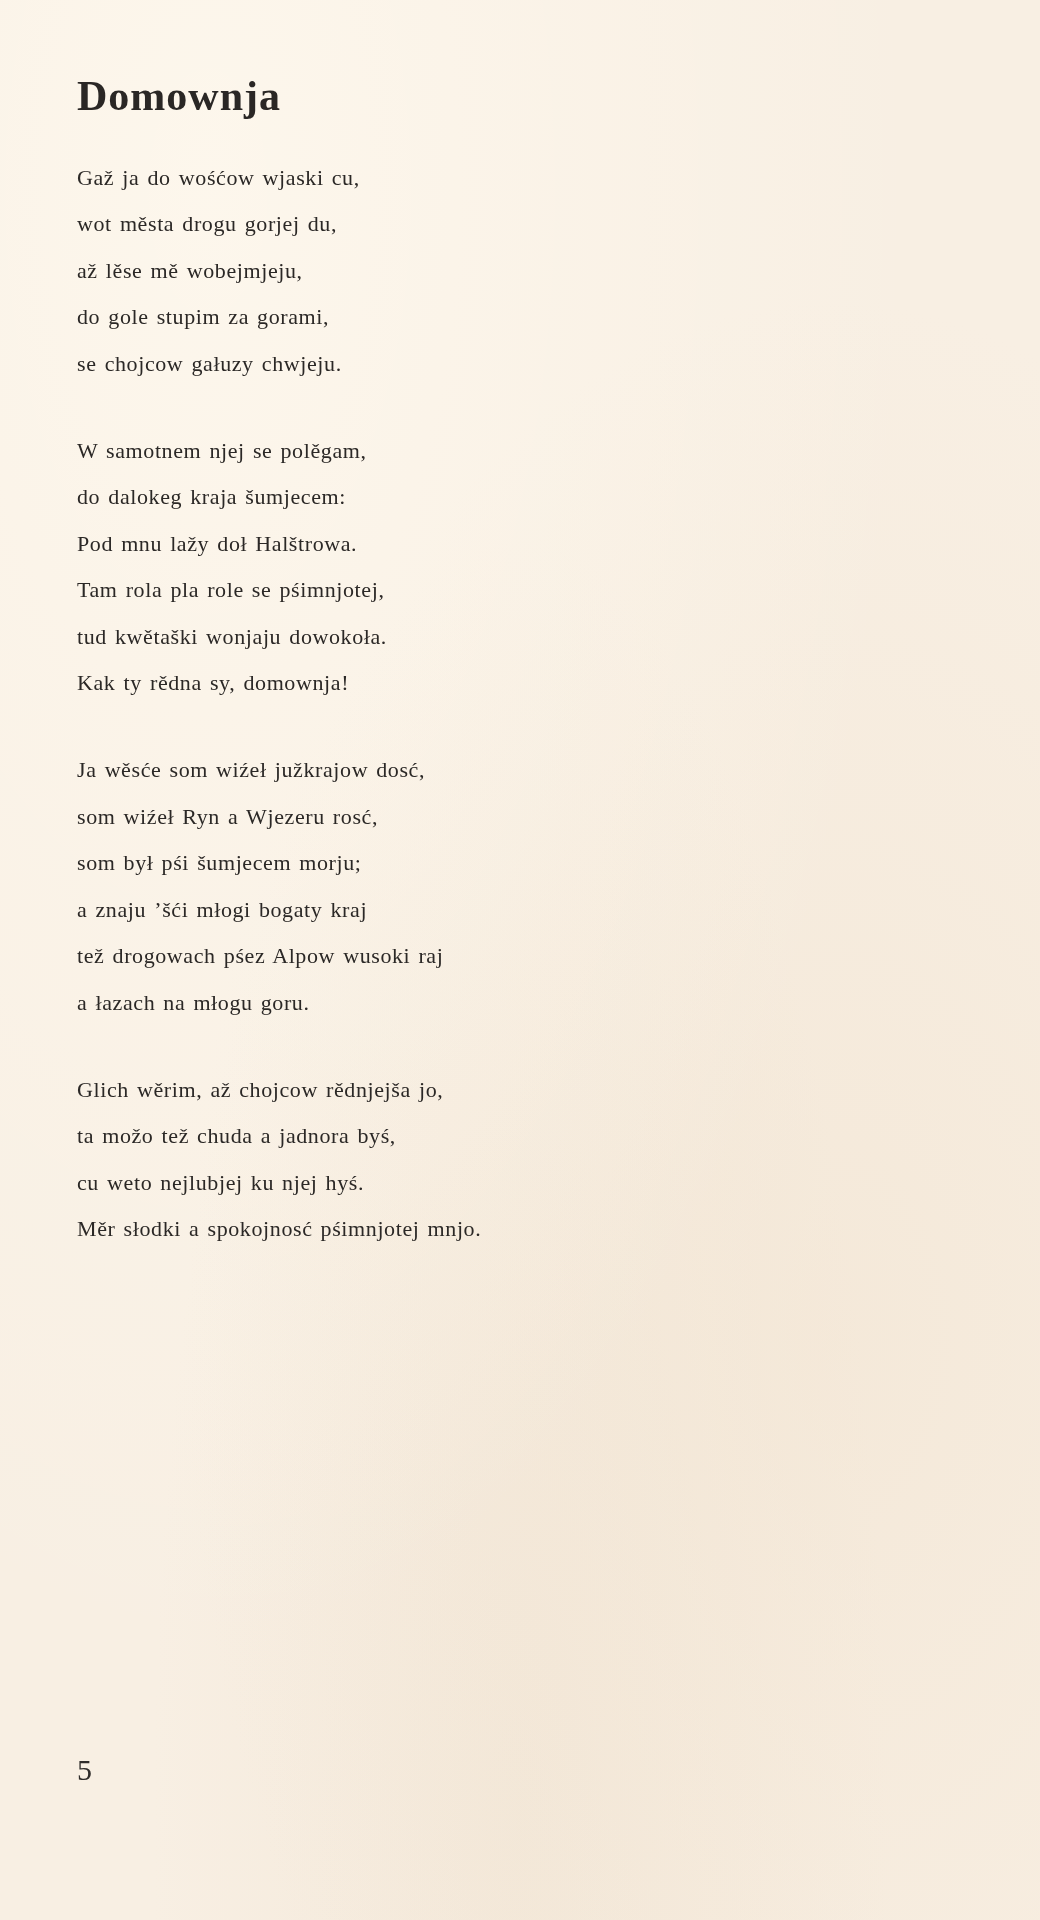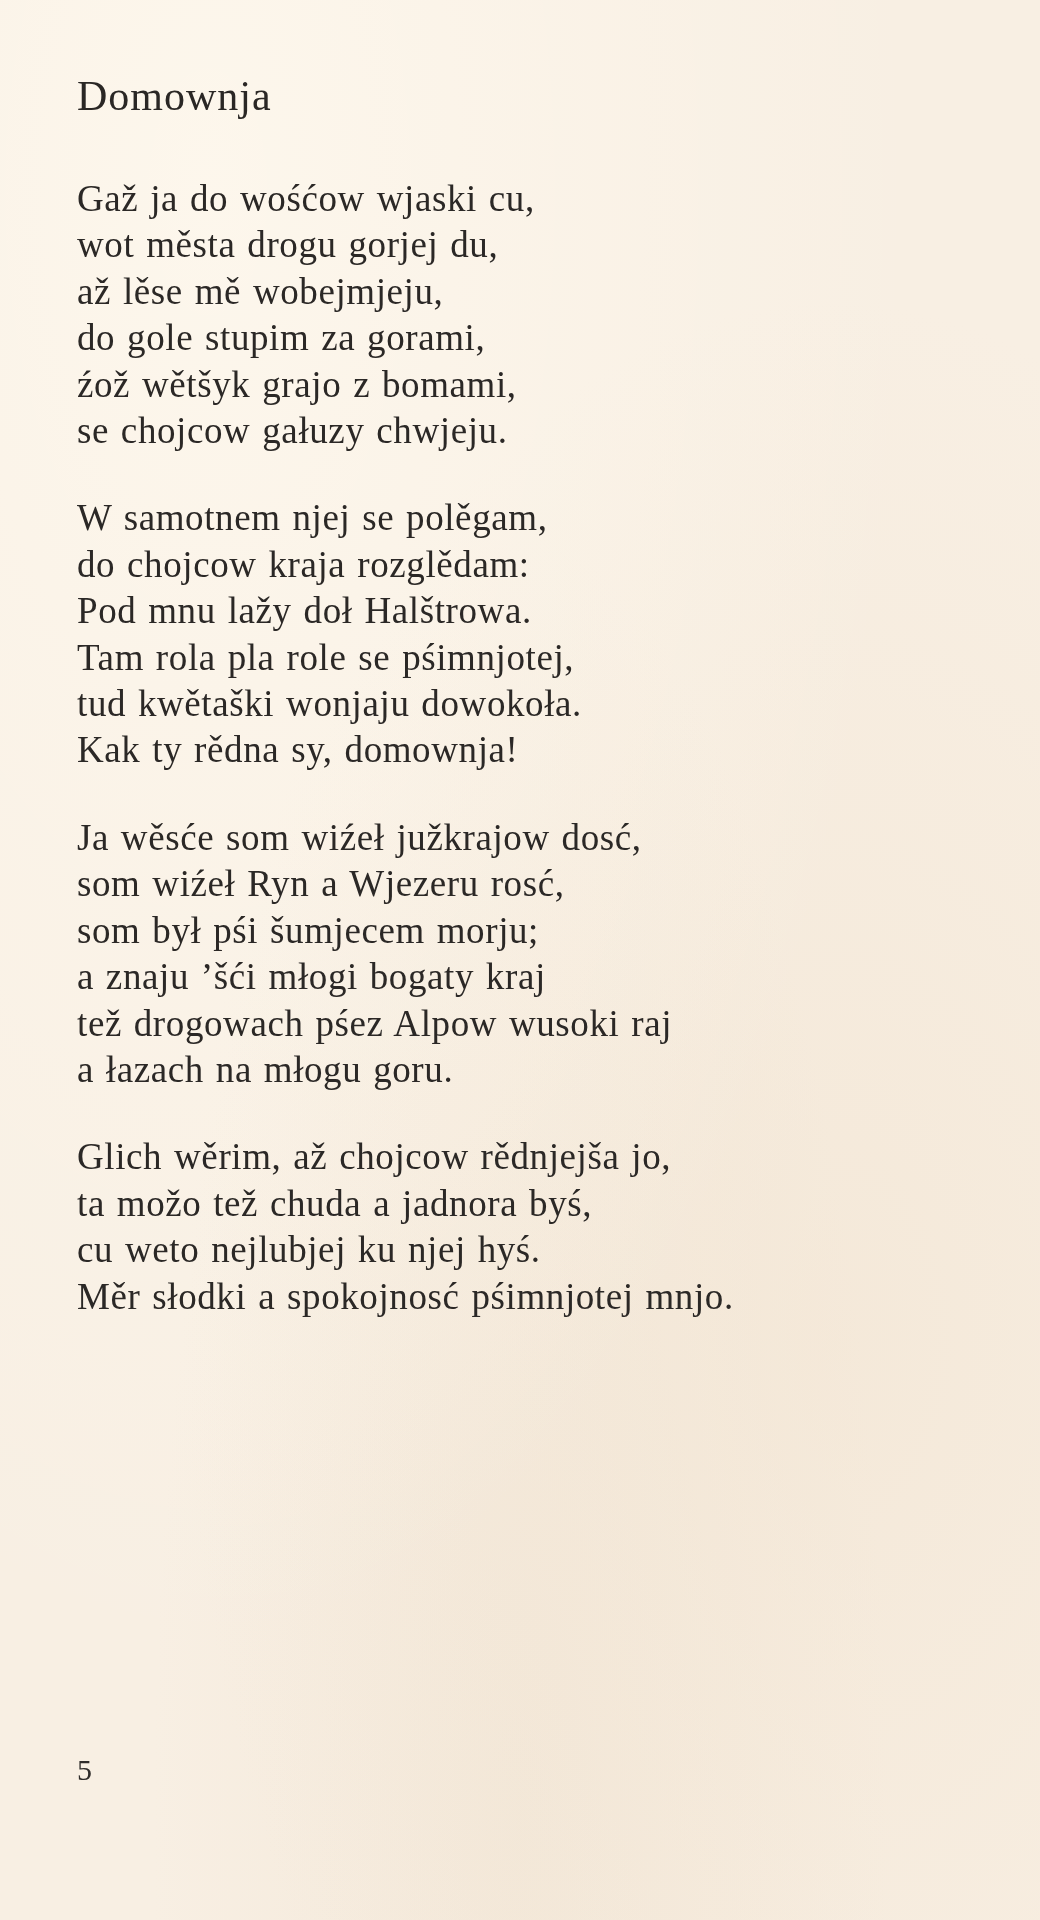--- a/index.html
+++ b/index.html
@@ -29,28 +29,28 @@
       line-height: 46px;
       filter: blur(1.2px);
       transform: scaleX(-1);
       pointer-events: none;
     }
     .title {
       position: absolute;
       left: 77px; top: 72px;
       font-size: 42px;
       letter-spacing: 1px;
-      font-weight: normal;
+      font-weight: bold;
       margin: 0;
       color: #2a2725;
     }
     .poem {
       position: absolute;
-      left: 77px; top: 176px;
-      font-size: 37px;
+      left: 77px; top: 155px;
+      font-size: 22px;
       line-height: 46.4px;
       letter-spacing: 0.6px;
       word-spacing: 2px;
     }
     .stanza { margin: 0 0 41px 0; }
     .line { display: block; white-space: nowrap; }
     .page-number {
       position: absolute;
       left: 77px; top: 1753px;
       font-size: 30px;
@@ -67,26 +67,25 @@
 </div>
 
 <h1 class="title">Domownja</h1>
 
 <div class="poem">
   <p class="stanza">
     <span class="line">Gaž ja do wośćow wjaski cu,</span>
     <span class="line">wot města drogu gorjej du,</span>
     <span class="line">až lěse mě wobejmjeju,</span>
     <span class="line">do gole stupim za gorami,</span>
-    <span class="line">źož wětšyk grajo z bomami,</span>
     <span class="line">se chojcow gałuzy chwjeju.</span>
   </p>
   <p class="stanza">
     <span class="line">W samotnem njej se polěgam,</span>
-    <span class="line">do chojcow kraja rozglědam:</span>
+    <span class="line">do dalokeg kraja šumjecem:</span>
     <span class="line">Pod mnu lažy doł Halštrowa.</span>
     <span class="line">Tam rola pla role se pśimnjotej,</span>
     <span class="line">tud kwětaški wonjaju dowokoła.</span>
     <span class="line">Kak ty rědna sy, domownja!</span>
   </p>
   <p class="stanza">
     <span class="line">Ja wěsće som wiźeł južkrajow dosć,</span>
     <span class="line">som wiźeł Ryn a Wjezeru rosć,</span>
     <span class="line">som był pśi šumjecem morju;</span>
     <span class="line">a znaju ’šći młogi bogaty kraj</span>

